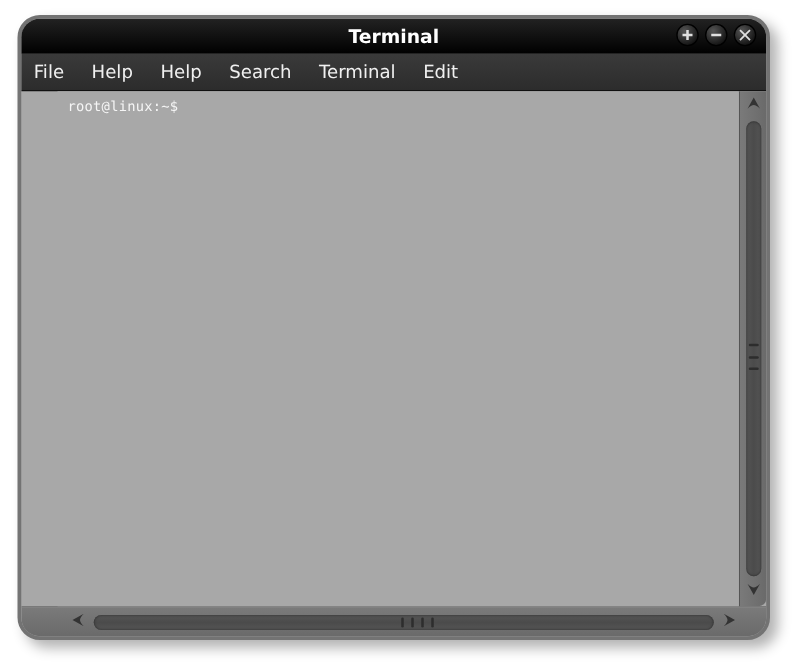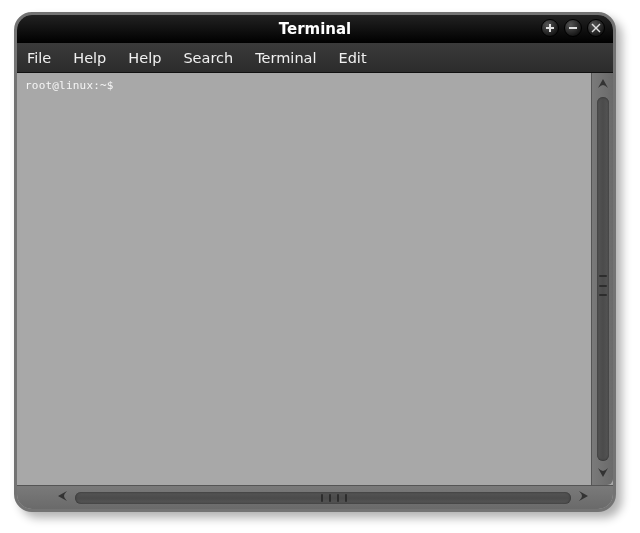--- a/index.html
+++ b/index.html
@@ -70,20 +70,21 @@
     }
     .menu-item {
       color: #f0f0f0;
       font-size: 14.5px;
       cursor: pointer;
     }
     .content-area {
       flex: 1;
       display: flex;
       position: relative;
+      margin-left: 29px;
     }
     .terminal-body {
       flex: 1;
       background: #a8a8a8;
       padding: 6px 8px;
       font-family: "DejaVu Sans Mono", "Liberation Mono", monospace;
       font-size: 11px;
       color: #f5f5f5;
       position: relative;
     }

